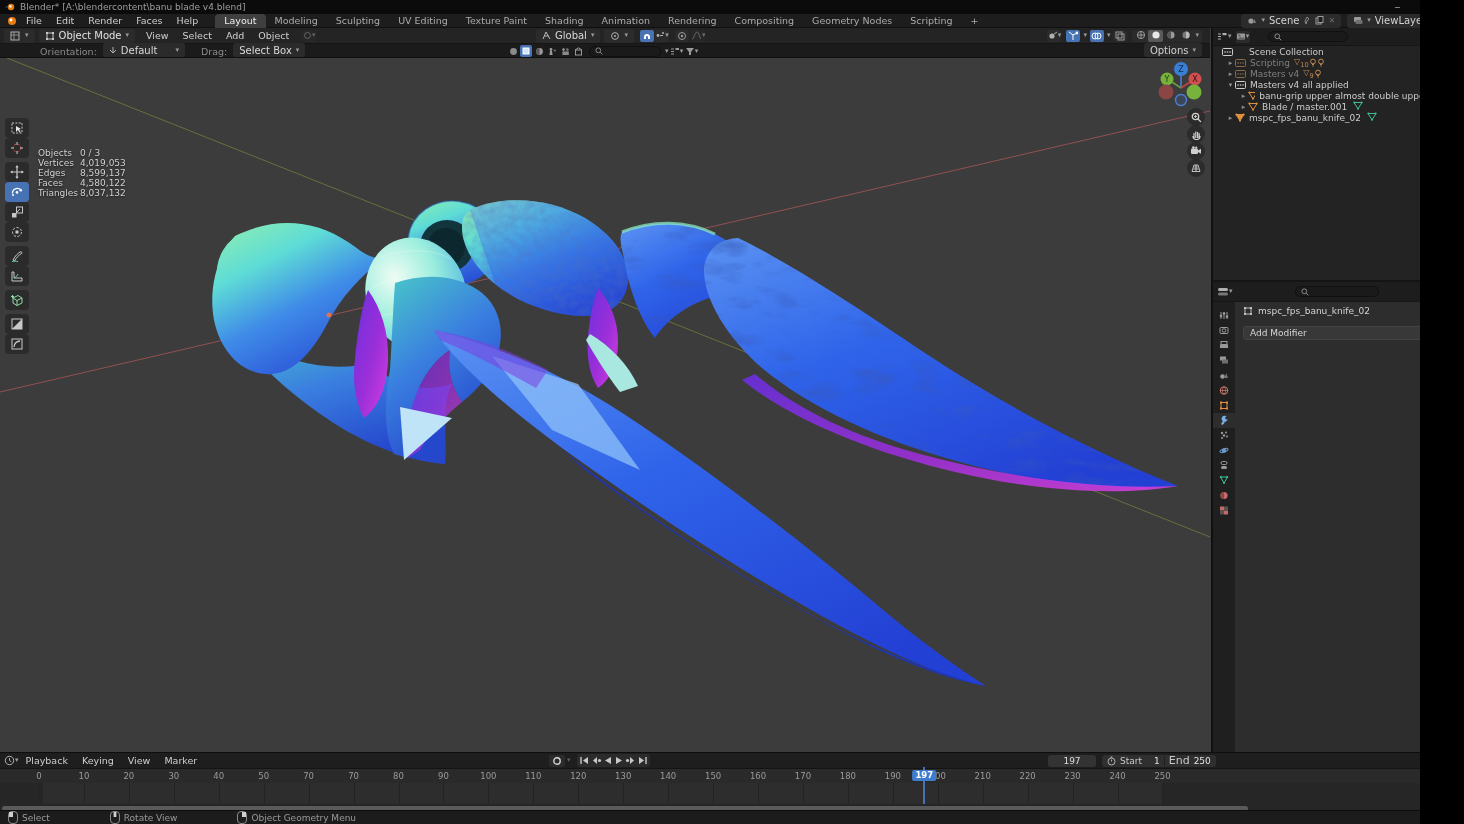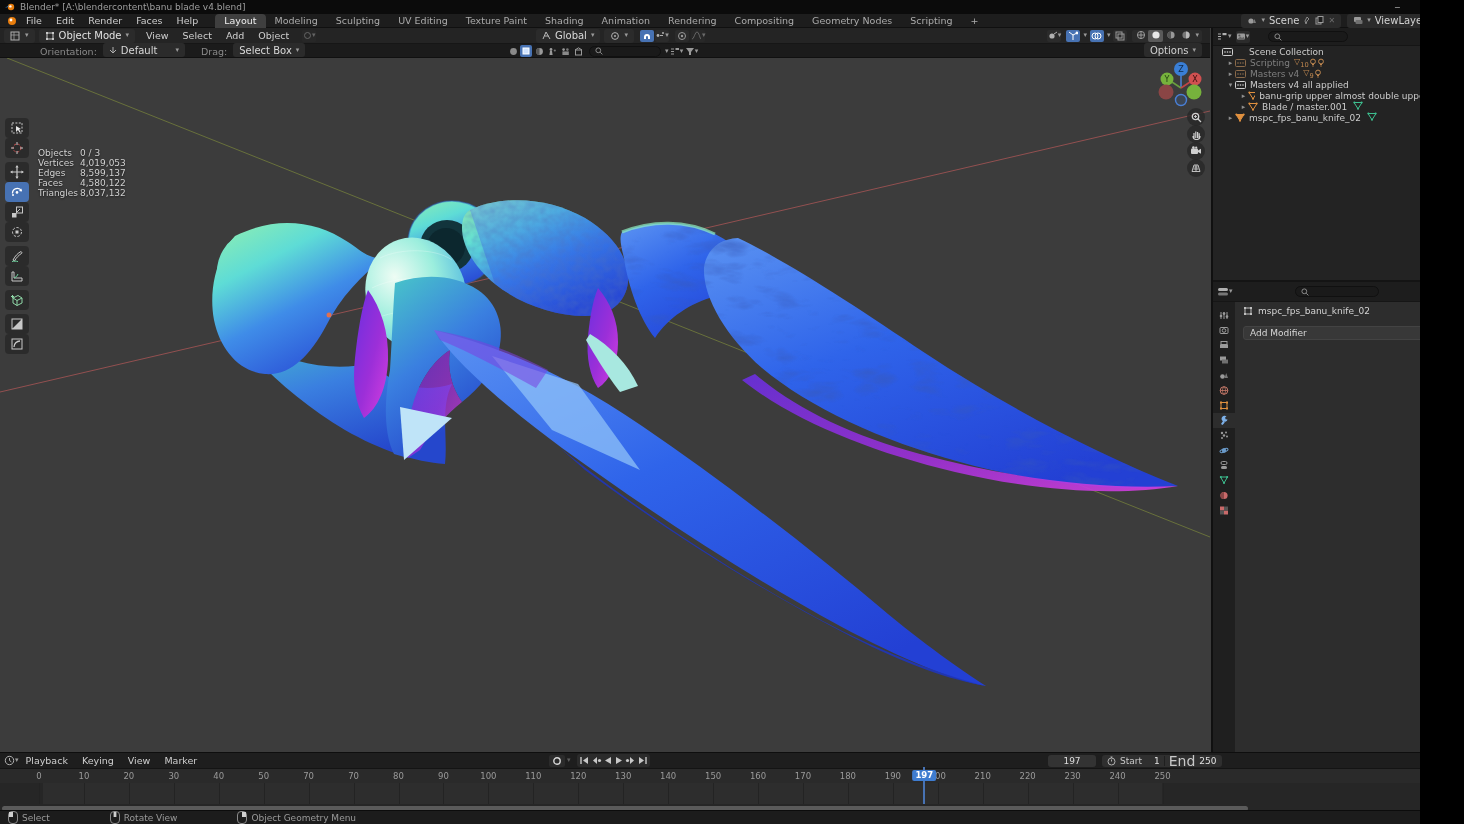--- a/index.html
+++ b/index.html
@@ -984,21 +984,21 @@
         <span>197</span>
       </div>
       <div class="row" style="position:absolute;left:1102px;background:#2f2f2f;border-radius:3px;height:12px;padding:0 5px;gap:4px">
         <svg width="9" height="10">
             <circle cx="4.5" cy="5.5" r="3.5" fill="none" stroke="#b0b0b0"></circle>
             <path d="M4.5,3.5 L4.5,5.5 M3.5,1 L5.5,1 M4.5,1 L4.5,2" stroke="#b0b0b0"></path>
           </svg>
         <span style="color:#c8c8c8;font-size:9px">Start</span>
         <span style="color:#e0e0e0;font-size:9px;margin-left:8px">1</span>
         <span style="width:1px;height:10px;background:#1f1f1f"></span>
-        <span style="color:#c8c8c8;font-size:14px">End</span>
+        <span style="color:#c8c8c8;font-size:11px">End</span>
         <span style="color:#e0e0e0;font-size:9px">250</span>
       </div>
     </div>
     <div id="tl-ruler">
         <span class="tick-lbl" style="left: 39px;">0</span>
         <span class="tick-lbl" style="left: 83.94px;">10</span>
         <span class="tick-lbl" style="left: 128.88px;">20</span>
         <span class="tick-lbl" style="left: 173.82px;">30</span>
         <span class="tick-lbl" style="left: 218.76px;">40</span>
         <span class="tick-lbl" style="left: 263.7px;">50</span>

